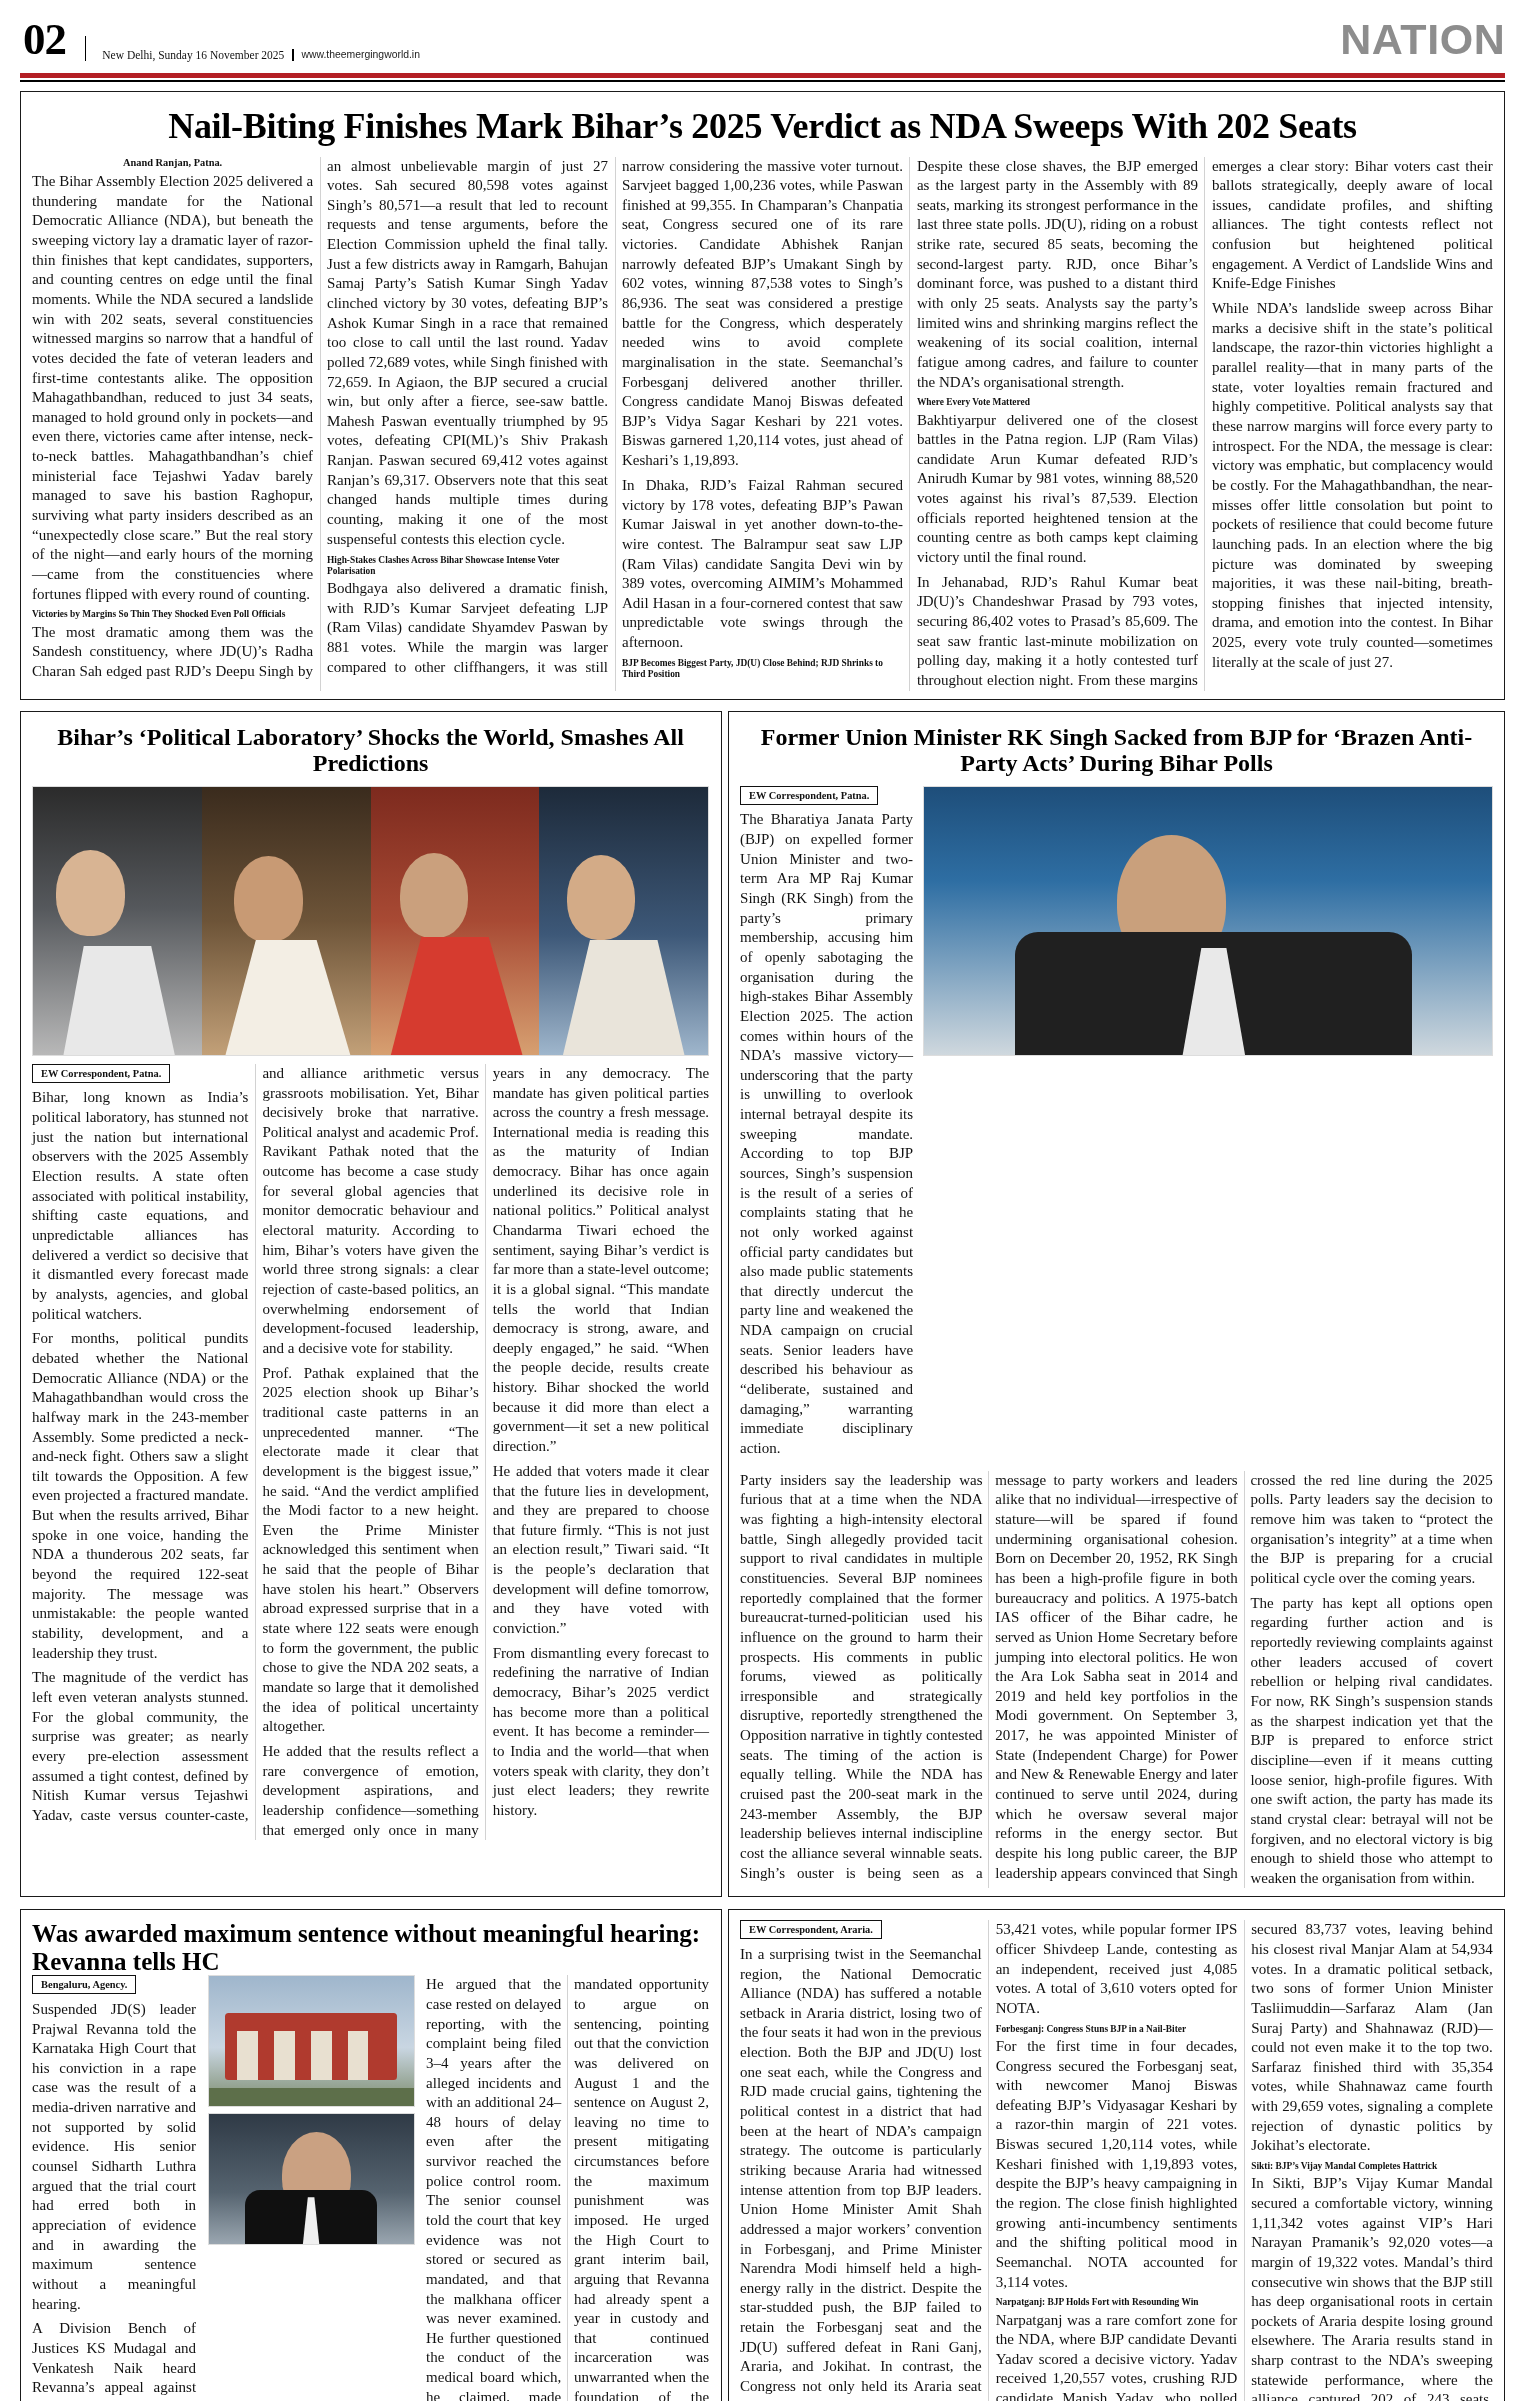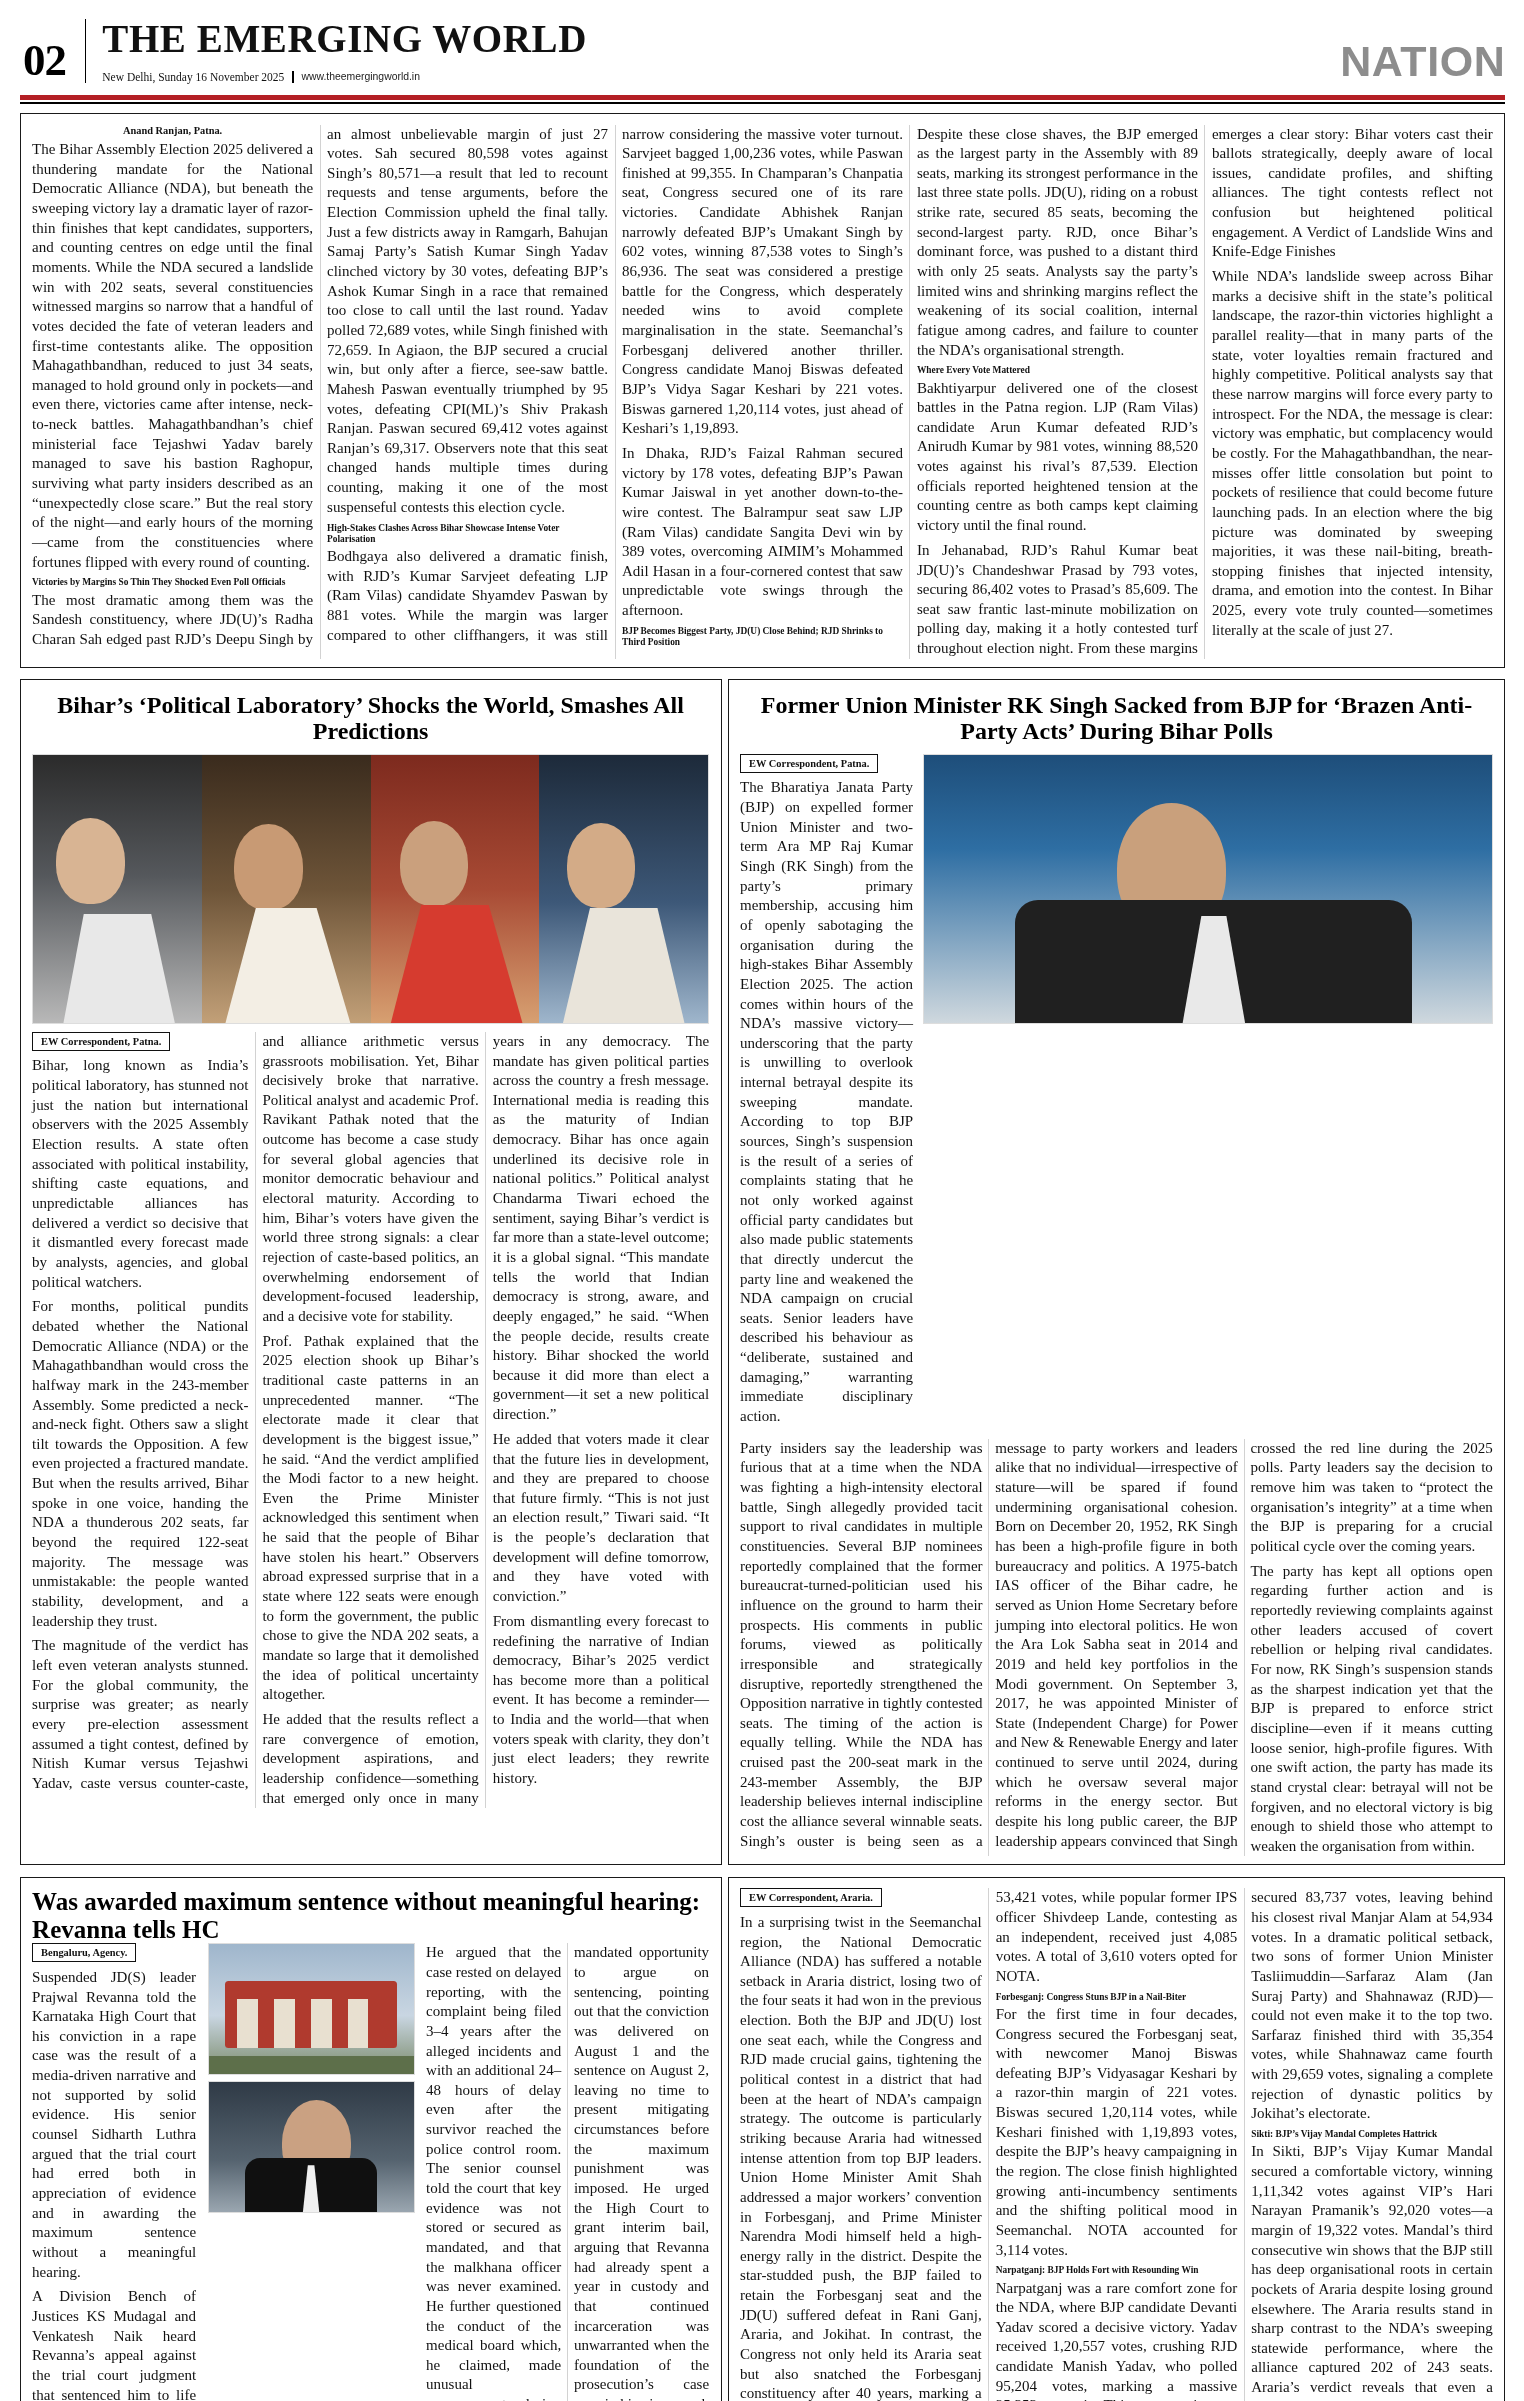--- a/index.html
+++ b/index.html
@@ -98,35 +98,35 @@
   .figure-head { position:absolute; border-radius:50%; }
 </style>
 </head>
 <body>
 
 <div class="page">
 
   <div class="masthead">
     <div class="folio">02</div>
     <div class="mast-mid">
-      <div class="mast-title">THE EMERGING WORLD</div>
       <div class="mast-sub">
         <span class="loc">New Delhi, Sunday 16 November 2025</span>
         <span class="divider"></span>
         <span class="site">www.theemergingworld.in</span>
       </div>
     </div>
     <div class="mast-right">
       <div class="section-word">NATION</div>
     </div>
   </div>
   <div class="mast-rule"></div>
   <div class="mast-rule2"></div>
 
   <div class="box lead">
+    <h1 class="headline">Nail-Biting Finishes Mark Bihar’s 2025 Verdict as NDA Sweeps With 202 Seats</h1>
     <div class="lead-cols">
       <div class="byline">Anand Ranjan, Patna.</div>
       <p class="body">The Bihar Assembly Election 2025 delivered a thundering mandate for the National Democratic Alliance (NDA), but beneath the sweeping victory lay a dramatic layer of razor-thin finishes that kept candidates, supporters, and counting centres on edge until the final moments. While the NDA secured a landslide win with 202 seats, several constituencies witnessed margins so narrow that a handful of votes decided the fate of veteran leaders and first-time contestants alike. The opposition Mahagathbandhan, reduced to just 34 seats, managed to hold ground only in pockets—and even there, victories came after intense, neck-to-neck battles. Mahagathbandhan’s chief ministerial face Tejashwi Yadav barely managed to save his bastion Raghopur, surviving what party insiders described as an “unexpectedly close scare.” But the real story of the night—and early hours of the morning—came from the constituencies where fortunes flipped with every round of counting.</p>
       <div class="subhead">Victories by Margins So Thin They Shocked Even Poll Officials</div>
       <p class="body">The most dramatic among them was the Sandesh constituency, where JD(U)’s Radha Charan Sah edged past RJD’s Deepu Singh by an almost unbelievable margin of just 27 votes. Sah secured 80,598 votes against Singh’s 80,571—a result that led to recount requests and tense arguments, before the Election Commission upheld the final tally. Just a few districts away in Ramgarh, Bahujan Samaj Party’s Satish Kumar Singh Yadav clinched victory by 30 votes, defeating BJP’s Ashok Kumar Singh in a race that remained too close to call until the last round. Yadav polled 72,689 votes, while Singh finished with 72,659. In Agiaon, the BJP secured a crucial win, but only after a fierce, see-saw battle. Mahesh Paswan eventually triumphed by 95 votes, defeating CPI(ML)’s Shiv Prakash Ranjan. Paswan secured 69,412 votes against Ranjan’s 69,317. Observers note that this seat changed hands multiple times during counting, making it one of the most suspenseful contests this election cycle.</p>
       <div class="subhead">High-Stakes Clashes Across Bihar Showcase Intense Voter Polarisation</div>
       <p class="body">Bodhgaya also delivered a dramatic finish, with RJD’s Kumar Sarvjeet defeating LJP (Ram Vilas) candidate Shyamdev Paswan by 881 votes. While the margin was larger compared to other cliffhangers, it was still narrow considering the massive voter turnout. Sarvjeet bagged 1,00,236 votes, while Paswan finished at 99,355. In Champaran’s Chanpatia seat, Congress secured one of its rare victories. Candidate Abhishek Ranjan narrowly defeated BJP’s Umakant Singh by 602 votes, winning 87,538 votes to Singh’s 86,936. The seat was considered a prestige battle for the Congress, which desperately needed wins to avoid complete marginalisation in the state. Seemanchal’s Forbesganj delivered another thriller. Congress candidate Manoj Biswas defeated BJP’s Vidya Sagar Keshari by 221 votes. Biswas garnered 1,20,114 votes, just ahead of Keshari’s 1,19,893.</p>
       <p class="body">In Dhaka, RJD’s Faizal Rahman secured victory by 178 votes, defeating BJP’s Pawan Kumar Jaiswal in yet another down-to-the-wire contest. The Balrampur seat saw LJP (Ram Vilas) candidate Sangita Devi win by 389 votes, overcoming AIMIM’s Mohammed Adil Hasan in a four-cornered contest that saw unpredictable vote swings through the afternoon.</p>
       <div class="subhead">BJP Becomes Biggest Party, JD(U) Close Behind; RJD Shrinks to Third Position</div>
       <p class="body">Despite these close shaves, the BJP emerged as the largest party in the Assembly with 89 seats, marking its strongest performance in the last three state polls. JD(U), riding on a robust strike rate, secured 85 seats, becoming the second-largest party. RJD, once Bihar’s dominant force, was pushed to a distant third with only 25 seats. Analysts say the party’s limited wins and shrinking margins reflect the weakening of its social coalition, internal fatigue among cadres, and failure to counter the NDA’s organisational strength.</p>

